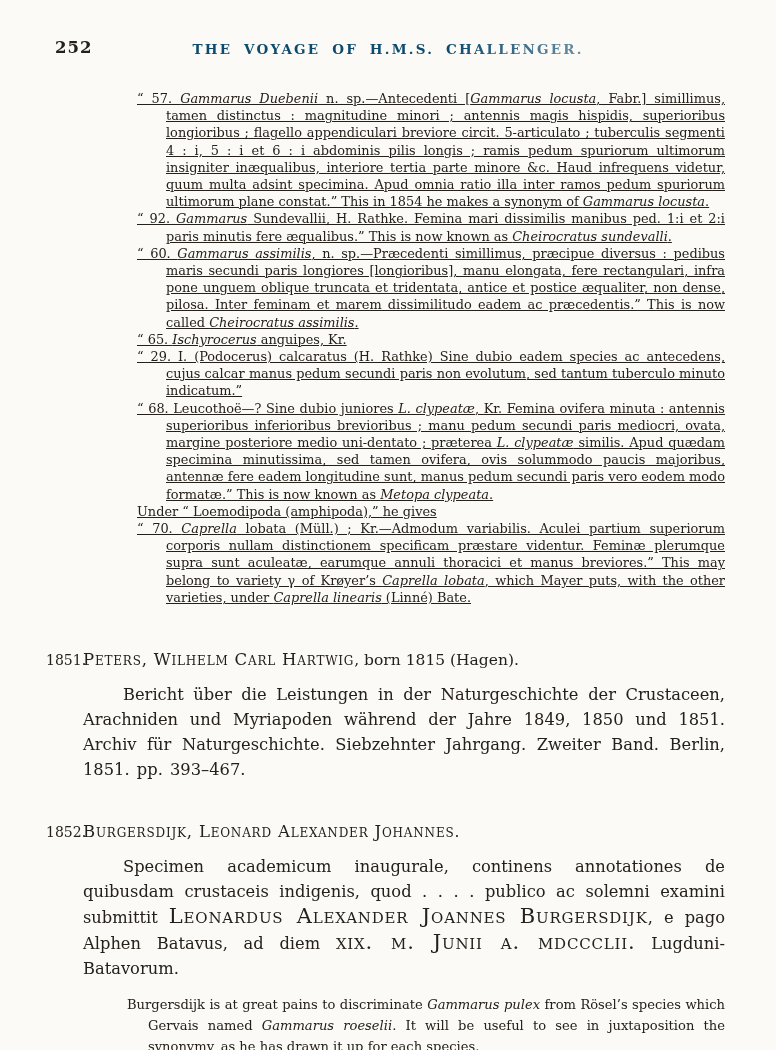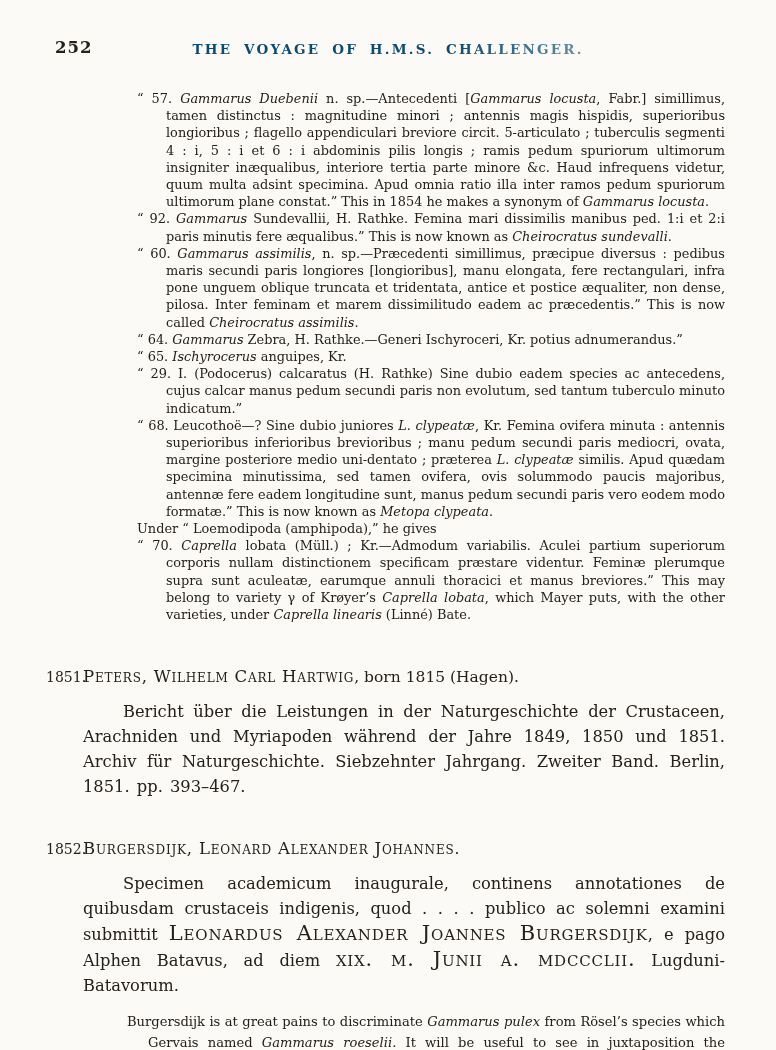--- a/index.html
+++ b/index.html
@@ -28,21 +28,21 @@
     letter-spacing: 2.2px; word-spacing: 5px;
     color: #0c4a6e;
     -webkit-mask-image: linear-gradient(90deg, #000 58%, rgba(0,0,0,.55) 78%, rgba(0,0,0,.85) 100%);
             mask-image: linear-gradient(90deg, #000 58%, rgba(0,0,0,.55) 78%, rgba(0,0,0,.85) 100%);
   }
   .quoted-block {
     margin: 26px 51px 0 137px;
     font-size: 12.9px; line-height: 17.2px;
     text-align: justify;
   }
-  .q-entry { margin: 0; padding-left: 29px; text-indent: -29px; }
+  .q-entry { margin: 0; padding-left: 29px; text-indent: -29px; text-decoration: underline; }
   .q-entry.plain { padding-left: 0; text-indent: 0; }
   .italic { font-style: italic; }
   .smallcaps { font-variant: small-caps; letter-spacing: 0.8px; }
   .bib-section { margin: 44px 51px 0 83px; }
   .bib-entry { position: relative; }
   .bib-entry + .bib-entry { margin-top: 40px; }
   .bib-number { position: absolute; left: -37px; top: 2px; font-size: 14px; }
   .bib-heading { margin: 0; font-size: 15.5px; }
   .bib-heading .smallcaps { font-size: 16.5px; }
   .bib-para {
@@ -65,21 +65,20 @@
 <div class="page">
   <div class="page-header">
     <span class="page-number">252</span>
     <div class="running-title">THE VOYAGE OF H.M.S. CHALLENGER.</div>
   </div>
 
   <div class="quoted-block">
       <p class="q-entry"><span>“ 57. </span><span class="italic">Gammarus Duebenii</span><span> n. sp.—Antecedenti [</span><span class="italic">Gammarus locusta</span><span>, Fabr.] simillimus, tamen distinctus : magnitudine minori ; antennis magis hispidis, superioribus longioribus ; flagello appendiculari breviore circit. 5-articulato ; tuberculis segmenti 4 : i, 5 : i et 6 : i abdominis pilis longis ; ramis pedum spuriorum ultimorum insigniter inæqualibus, interiore tertia parte minore &amp;c.  Haud infrequens videtur, quum multa adsint specimina.  Apud omnia ratio illa inter ramos pedum spuriorum ultimorum plane constat.”  This in 1854 he makes a synonym of </span><span class="italic">Gammarus locusta</span><span>.</span></p>
       <p class="q-entry"><span>“ 92. </span><span class="italic">Gammarus</span><span> Sundevallii, H. Rathke.  Femina mari dissimilis manibus ped. 1:i et 2:i paris minutis fere æqualibus.”  This is now known as </span><span class="italic">Cheirocratus sundevalli</span><span>.</span></p>
       <p class="q-entry"><span>“ 60. </span><span class="italic">Gammarus assimilis</span><span>, n. sp.—Præcedenti simillimus, præcipue diversus : pedibus maris secundi paris longiores [longioribus], manu elongata, fere rectangulari, infra pone unguem oblique truncata et tridentata, antice et postice æqualiter, non dense, pilosa.  Inter feminam et marem dissimilitudo eadem ac præcedentis.”  This is now called </span><span class="italic">Cheirocratus assimilis</span><span>.</span></p>
-      <p class="q-entry"><span>“ 64. </span><span class="italic">Gammarus</span><span> Zebra, H. Rathke.—Generi Ischyroceri, Kr. potius adnumerandus.”</span></p>
       <p class="q-entry"><span>“ 65. </span><span class="italic">Ischyrocerus</span><span> anguipes, Kr.</span></p>
       <p class="q-entry"><span>“ 29. I. (Podocerus) calcaratus (H. Rathke) Sine dubio eadem species ac antecedens, cujus calcar manus pedum secundi paris non evolutum, sed tantum tuberculo minuto indicatum.”</span></p>
       <p class="q-entry"><span>“ 68. Leucothoë—?  Sine dubio juniores </span><span class="italic">L. clypeatæ</span><span>, Kr. Femina ovifera minuta : antennis superioribus inferioribus brevioribus ; manu pedum secundi paris mediocri, ovata, margine posteriore medio uni-dentato ; præterea </span><span class="italic">L. clypeatæ</span><span> similis.  Apud quædam specimina minutissima, sed tamen ovifera, ovis solummodo paucis majoribus, antennæ fere eadem longitudine sunt, manus pedum secundi paris vero eodem modo formatæ.”  This is now known as </span><span class="italic">Metopa clypeata</span><span>.</span></p>
       <p class="q-entry plain"><span>Under “ Loemodipoda (amphipoda),” he gives</span></p>
       <p class="q-entry"><span>“ 70. </span><span class="italic">Caprella</span><span> lobata (Müll.) ; Kr.—Admodum variabilis.  Aculei partium superiorum corporis nullam distinctionem specificam præstare videntur.  Feminæ plerumque supra sunt aculeatæ, earumque annuli thoracici et manus breviores.”  This may belong to variety γ of Krøyer’s </span><span class="italic">Caprella lobata</span><span>, which Mayer puts, with the other varieties, under </span><span class="italic">Caprella linearis</span><span> (Linné) Bate.</span></p>
     </div>
 
   <div class="bib-section">
       <div class="bib-entry">
         <span class="bib-number">1851.</span>

